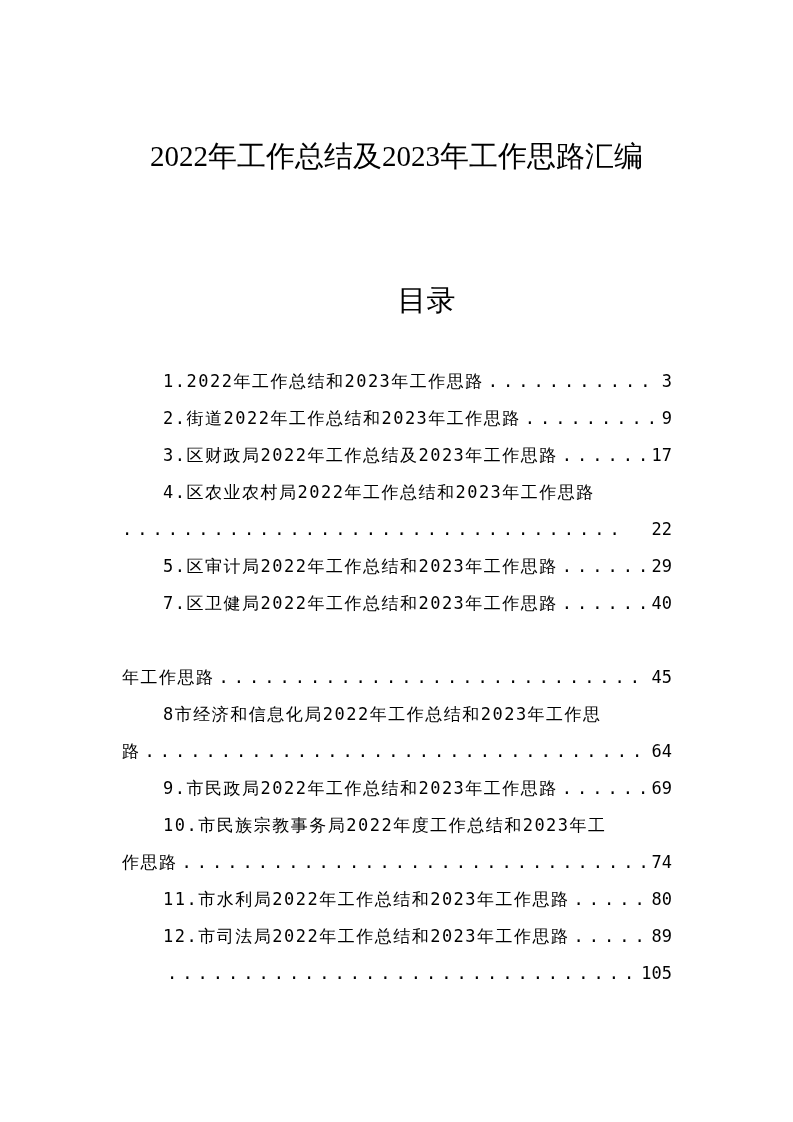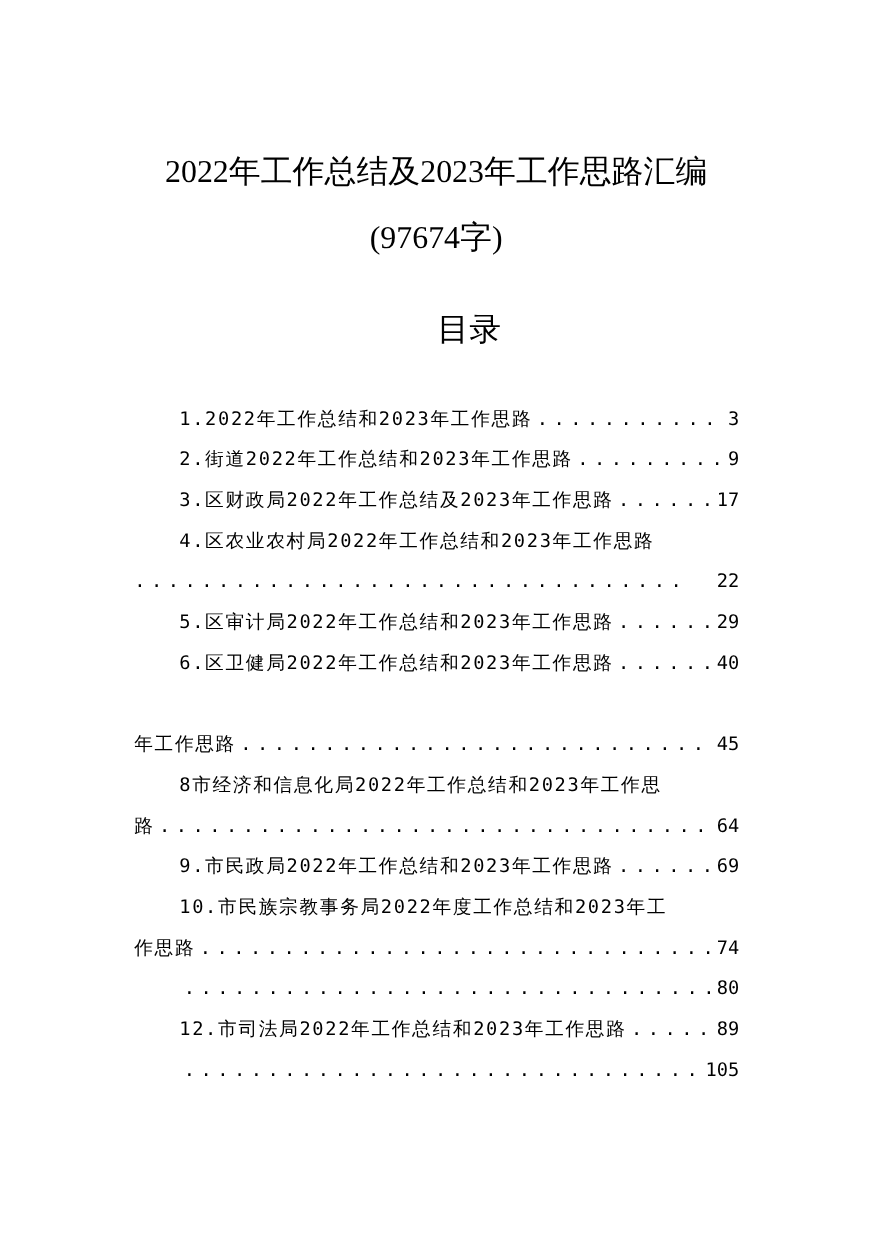--- a/index.html
+++ b/index.html
@@ -74,21 +74,20 @@
       flex: 0 0 auto;
       text-align: right;
     }
   </style>
 </head>
 <body>
 
 <div class="page">
 
   <div class="doc-title title-line1">2022年工作总结及2023年工作思路汇编</div>
-  <div class="doc-title title-line2">(97674字)</div>
 
   <div class="toc-heading">目录</div>
 
   <a class="toc-line indent" style="top:366px">
     <span class="toc-text">1.2022年工作总结和2023年工作思路</span>
     <span class="toc-dots">................................................................................</span>
     <span class="toc-page">3</span>
   </a>
 
   <a class="toc-line indent" style="top:403px">
@@ -111,21 +110,21 @@
     <span class="toc-page" style="margin-left:22px">22</span>
   </a>
 
   <a class="toc-line indent" style="top:551px">
     <span class="toc-text">5.区审计局2022年工作总结和2023年工作思路</span>
     <span class="toc-dots">................................................................................</span>
     <span class="toc-page">29</span>
   </a>
 
   <a class="toc-line indent" style="top:588px">
-    <span class="toc-text">6.区卫健局2022年工作总结和2023年工作思路</span>
+    <span class="toc-text">7.区卫健局2022年工作总结和2023年工作思路</span>
     <span class="toc-dots">................................................................................</span>
     <span class="toc-page">40</span>
   </a>
 
   <a class="toc-line" style="top:662px">
     <span class="toc-text">年工作思路</span>
     <span class="toc-dots">................................................................................</span>
     <span class="toc-page">45</span>
   </a>
 
@@ -147,20 +146,21 @@
   <a class="toc-line indent" style="top:810px">
     <span class="toc-text">10.市民族宗教事务局2022年度工作总结和2023年工</span>
   </a>
   <a class="toc-line" style="top:847px">
     <span class="toc-text">作思路</span>
     <span class="toc-dots">................................................................................</span>
     <span class="toc-page">74</span>
   </a>
 
   <a class="toc-line indent" style="top:884px">
+    <span class="toc-text">11.市水利局2022年工作总结和2023年工作思路</span>
     <span class="toc-dots">................................................................................</span>
     <span class="toc-page">80</span>
   </a>
 
   <a class="toc-line indent" style="top:921px">
     <span class="toc-text">12.市司法局2022年工作总结和2023年工作思路</span>
     <span class="toc-dots">................................................................................</span>
     <span class="toc-page">89</span>
   </a>
 

